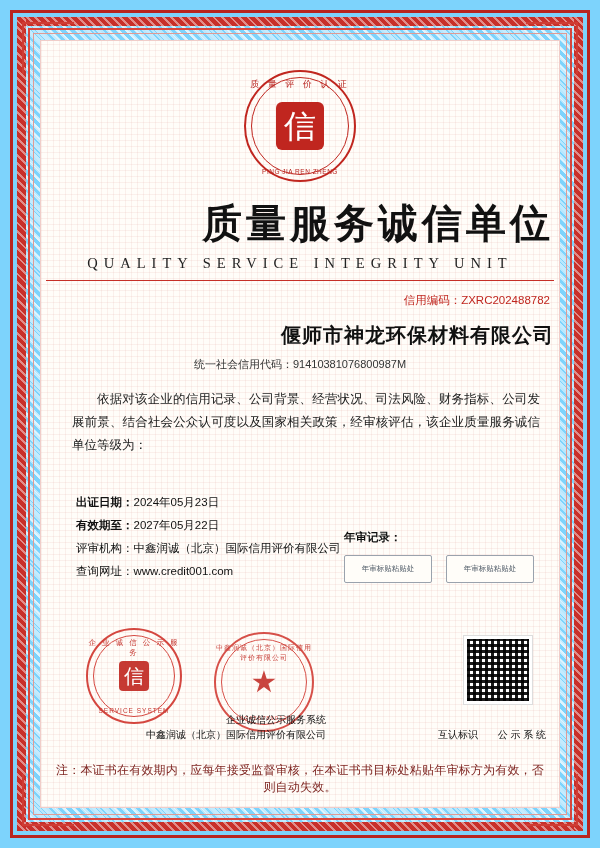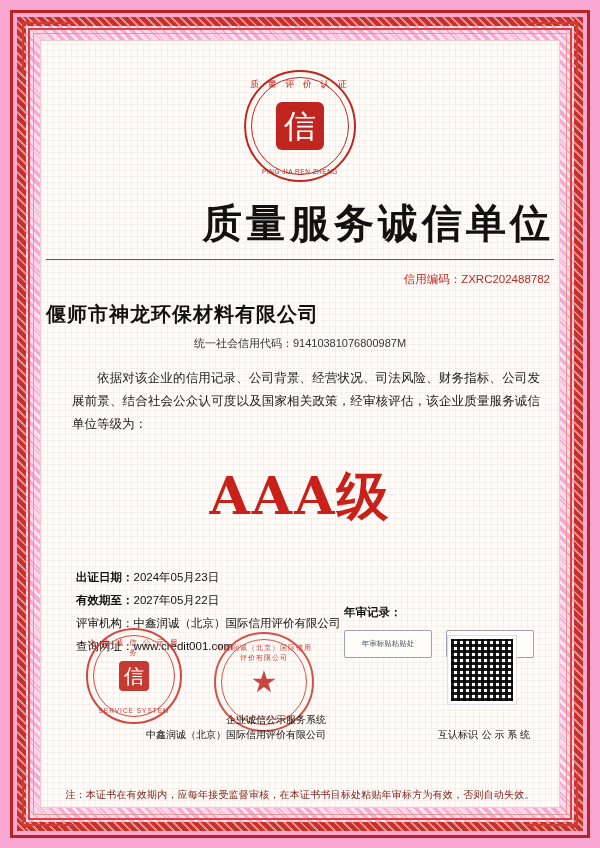--- a/index.html
+++ b/index.html
@@ -11,21 +11,21 @@
     width: 600px;
     height: 848px;
     font-family: "Liberation Sans", sans-serif;
     overflow: hidden;
   }
 
   .certificate {
     position: relative;
     width: 600px;
     height: 848px;
-    background: #f9a8d4;
+    background: #7dd3fc;
     box-sizing: border-box;
   }
 
   
   .border-outer {
     position: absolute;
     left: 10px; top: 10px; right: 10px; bottom: 10px;
     border: 3px solid #b8241f;
     box-sizing: border-box;
   }
@@ -167,21 +167,21 @@
     margin-top: 12px;
     text-align: right;
     font-size: 11.5px;
     color: #c0261f;
     padding-right: 4px;
   }
 
   
   .company {
     margin-top: 14px;
-    text-align: left;
+    text-align: right;
     font-size: 20px;
     font-weight: bold;
     color: #111;
     letter-spacing: 1px;
   }
   .uscc {
     margin-top: 8px;
     text-align: center;
     font-size: 11px;
     color: #333;
@@ -245,21 +245,21 @@
     color: #55606c;
     display: flex;
     align-items: center;
     justify-content: center;
     background: #fffdf9;
   }
 
   
   .seal-area {
     position: absolute;
-    left: 0; right: 16px;
+    left: 0; right: 0;
     bottom: 44px;
     height: 130px;
   }
   .seal {
     position: absolute;
     border: 2px solid #d0342c;
     border-radius: 50%;
     color: #c0261f;
     box-sizing: border-box;
   }
@@ -344,22 +344,22 @@
     text-align: right;
     line-height: 1.5;
   }
   .cap-org { position: absolute; left: 30px; bottom: 0; width: 250px; }
   .cap-mutual { position: absolute; left: 336px; bottom: 0; width: 96px; }
   .cap-qr { position: absolute; right: 8px; bottom: 0; width: 96px; }
 
   .footnote {
     position: absolute;
     left: 8px; right: 8px;
-    bottom: 0;
-    font-size: 10px;
+    bottom: 6px;
+    font-size: 12px;
     color: #7e2420;
     text-align: center;
     letter-spacing: .2px;
   }
 </style>
 </head>
 <body>
 
 <div class="certificate">
 
@@ -380,34 +380,34 @@
       <div class="emblem">
         <div class="ring"></div>
         <div class="ring2"></div>
         <div class="arc-top">质 量  评 价  认 证</div>
         <div class="core">信</div>
         <div class="arc-bottom">PING JIA REN ZHENG</div>
       </div>
     </div>
 
     <div class="title-cn">质量服务诚信单位</div>
+    <div class="title-en">QUALITY SERVICE INTEGRITY UNIT</div>
     <div class="title-rule"></div>
 
     <div class="credit-line">
       <span>信用编码：</span><span>ZXRC202488782</span>
     </div>
 
     <div class="company">偃师市神龙环保材料有限公司</div>
     <div class="uscc">
       <span>统一社会信用代码：</span><span>91410381076800987M</span>
     </div>
 
     <div class="body-text">依据对该企业的信用记录、公司背景、经营状况、司法风险、财务指标、公司发展前景、结合社会公众认可度以及国家相关政策，经审核评估，该企业质量服务诚信单位等级为：</div>
 
-    <div class="grade">AAA级</div>
 
     <div class="details">
       <div class="details-left">
         <div class="row">
           <b>出证日期：</b><span>2024年05月23日</span>
         </div>
         <div class="row">
           <b>有效期至：</b><span>2027年05月22日</span>
         </div>
         <div class="row">

